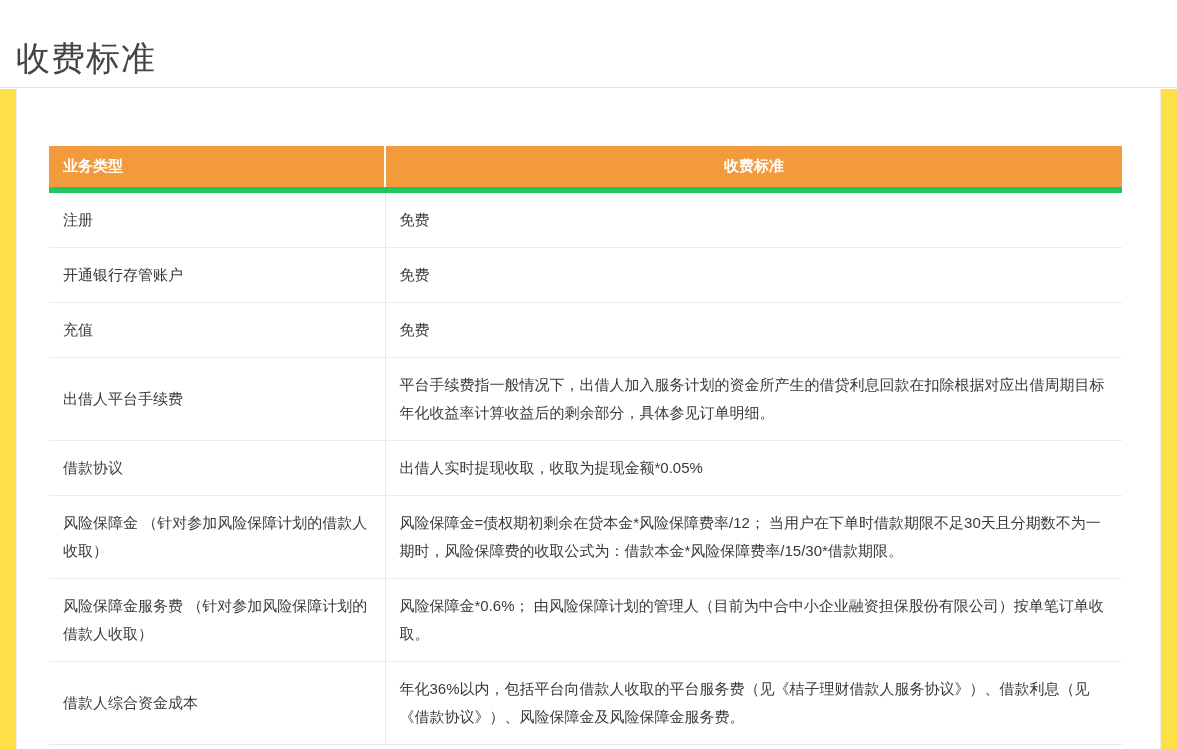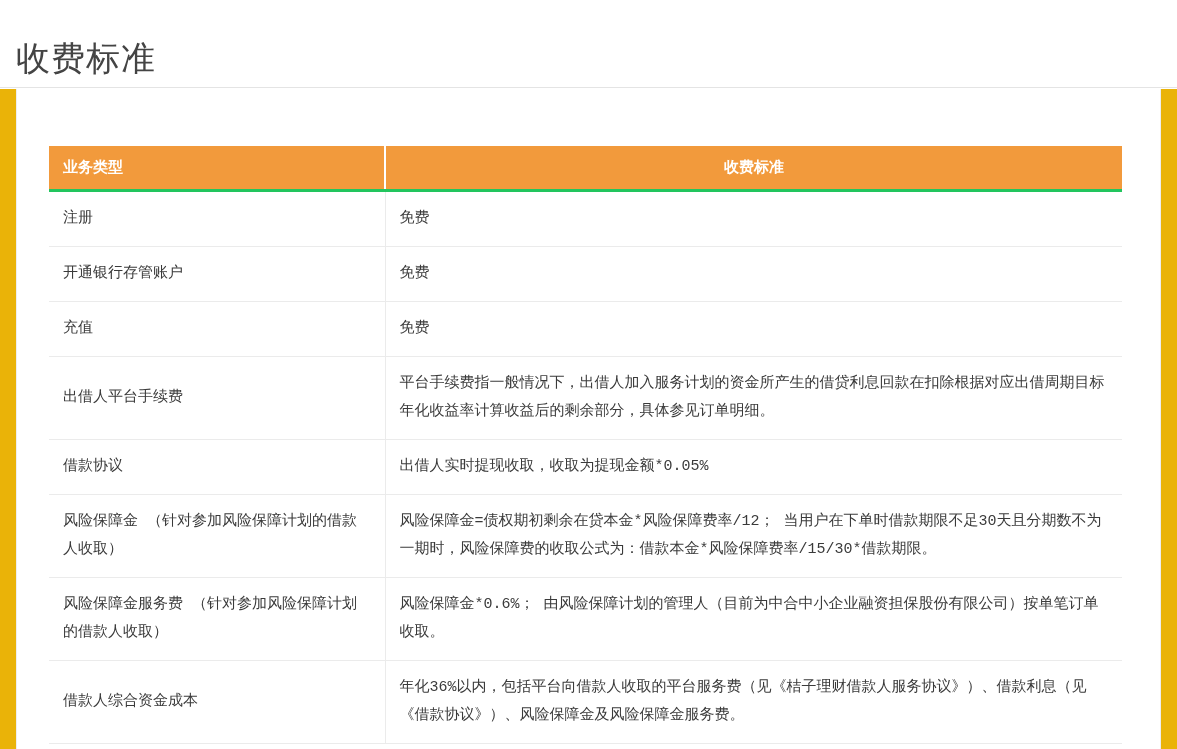--- a/index.html
+++ b/index.html
@@ -37,23 +37,22 @@
     color: #444444;
     font-weight: normal;
     letter-spacing: 1px;
   }
   .content-area {
     position: absolute;
     left: 0;
     top: 89px;
     width: 1177px;
     height: 660px;
-    background: #eab308;
+    background: #fde047;
     box-sizing: border-box;
-    font-family: Liberation Mono, monospace;
   }
   .card {
     position: absolute;
     left: 16px;
     top: 0px;
     width: 1145px;
     height: 660px;
     background: #ffffff;
     border-left: 1px solid #eeeeee;
     border-right: 1px solid #eeeeee;
@@ -93,21 +92,21 @@
     vertical-align: middle;
     line-height: 28px;
     color: #3a3a3a;
     font-size: 15px;
     box-sizing: border-box;
   }
   .fee-table tbody td.td-type {
     border-right: 1px solid #ebebeb;
   }
   .fee-table tbody tr:first-child td {
-    border-top: 3px solid #22c55e;
+    border-top: 6px solid #22c55e;
   }
   .fee-table tbody td.td-fee {
     text-align: left;
     margin-top: 25px;
   }
 </style>
 </head>
 <body>
 
 <div class="page">

